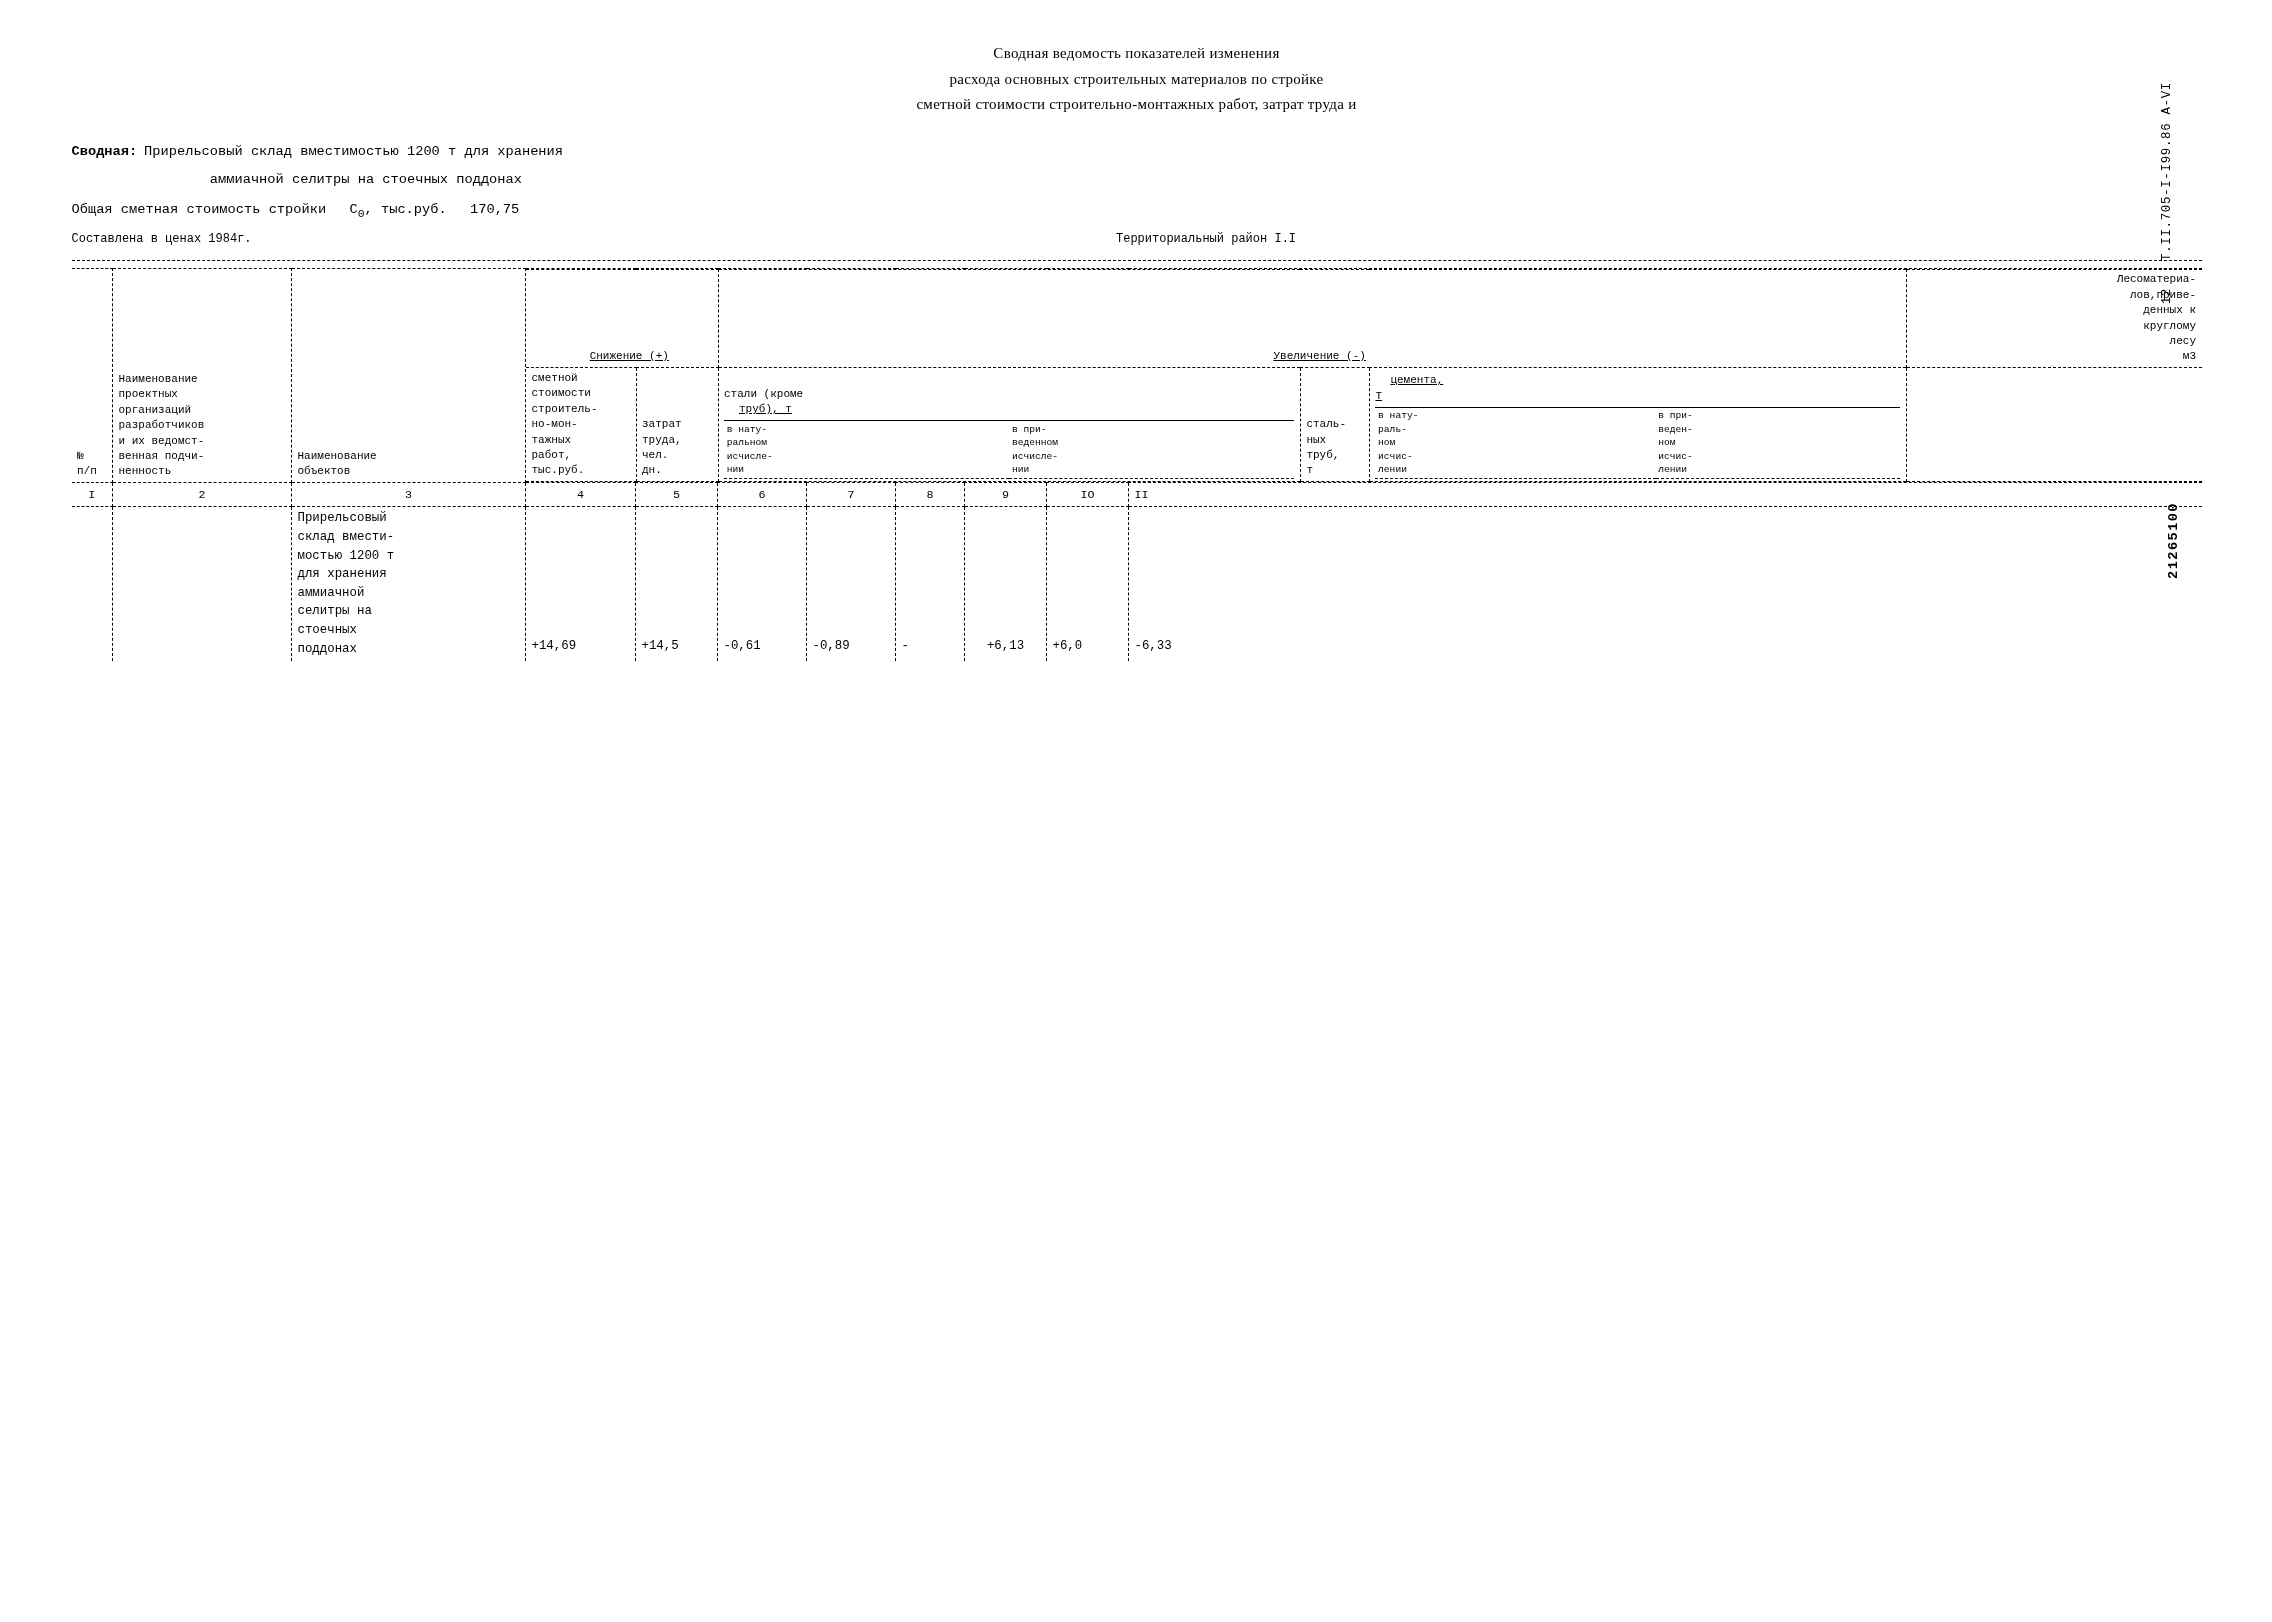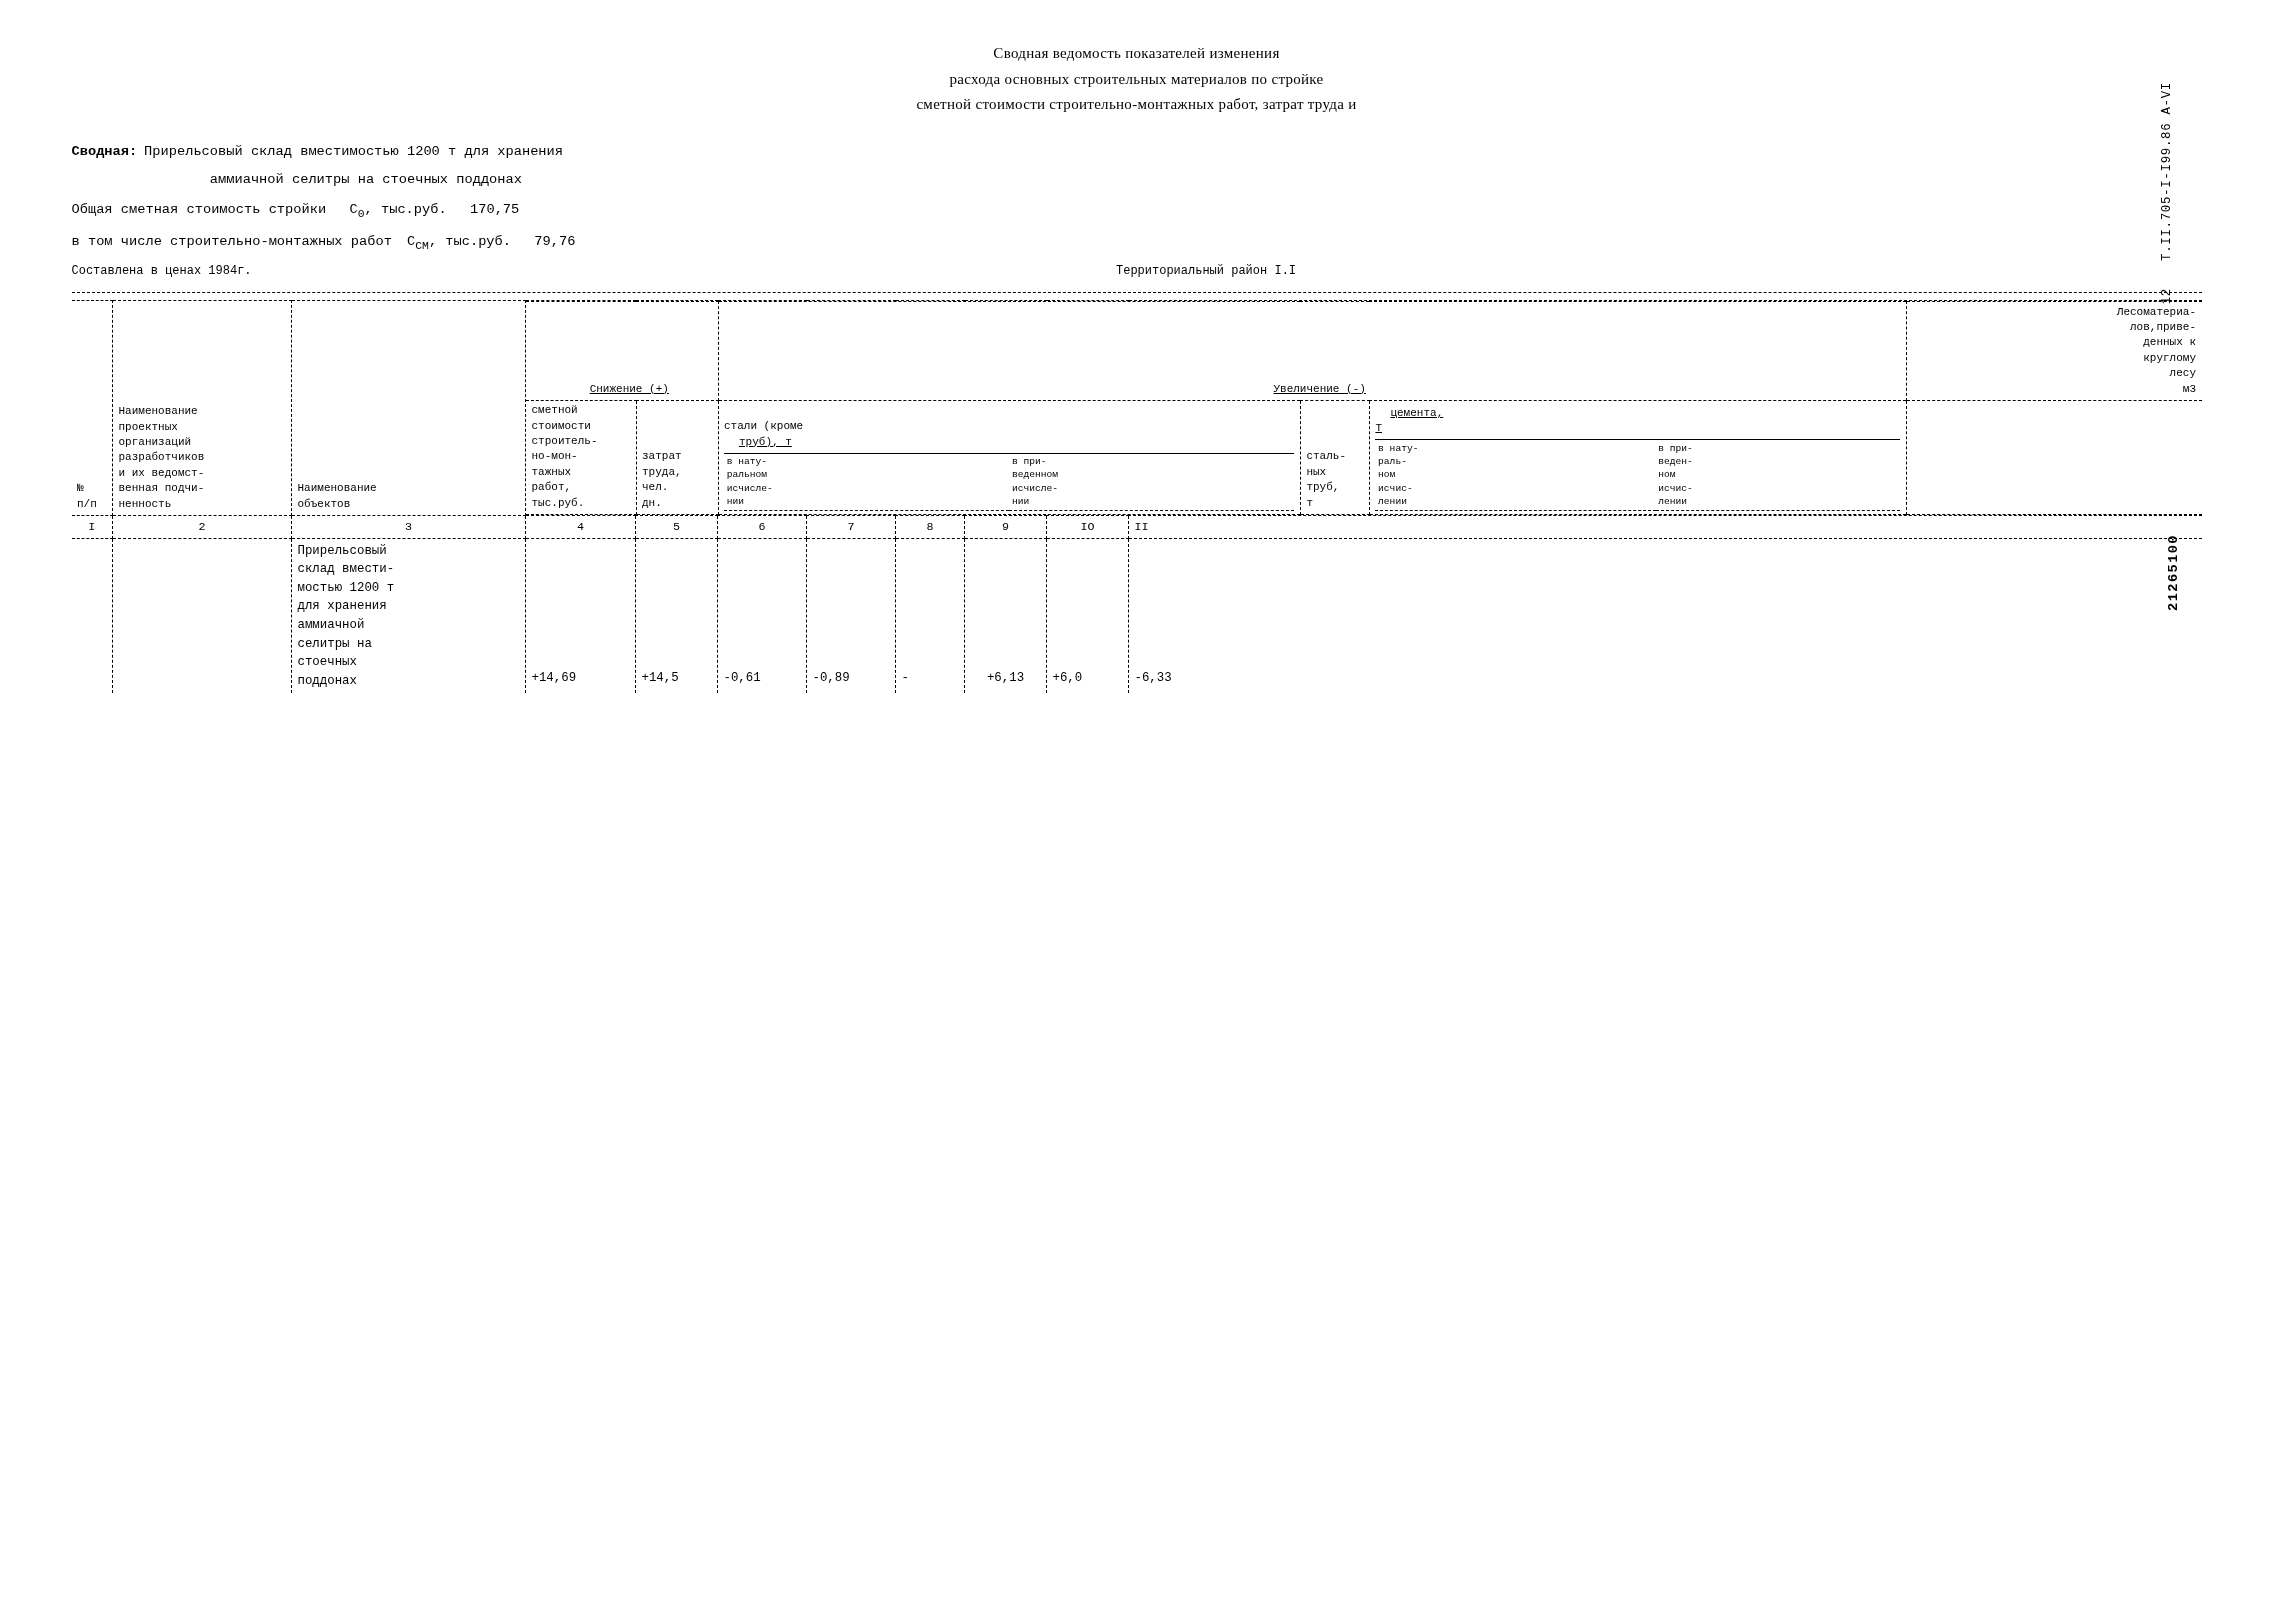--- a/index.html
+++ b/index.html
@@ -138,25 +138,20 @@
 
   <div class="meta-block">
     <div class="meta-row">
       <span class="label">Сводная:</span>
       <span class="value">Прирельсовый склад вместимостью 1200 т для хранения<br>&nbsp;&nbsp;&nbsp;&nbsp;&nbsp;&nbsp;&nbsp;&nbsp;аммиачной селитры на стоечных поддонах</span>
     </div>
     <div class="meta-row">
       <span>Общая сметная стоимость стройки</span>
       <span>&nbsp;&nbsp;С<sub>0</sub>, тыс.руб.&nbsp;&nbsp;</span>
       <span>170,75</span>
-    </div>
-    <div class="meta-row">
-      <span>в том числе строительно-монтажных работ</span>
-      <span>&nbsp;С<sub>СМ</sub>, тыс.руб.&nbsp;&nbsp;</span>
-      <span>79,76</span>
     </div>
   </div>
   <div class="meta-footer">
     <span>Составлена в ценах 1984г.</span>
     <span>Территориальный район I.I</span>
     <span style="width:41px;"></span>
   </div>
 
   <hr class="divider-dashed">
 

